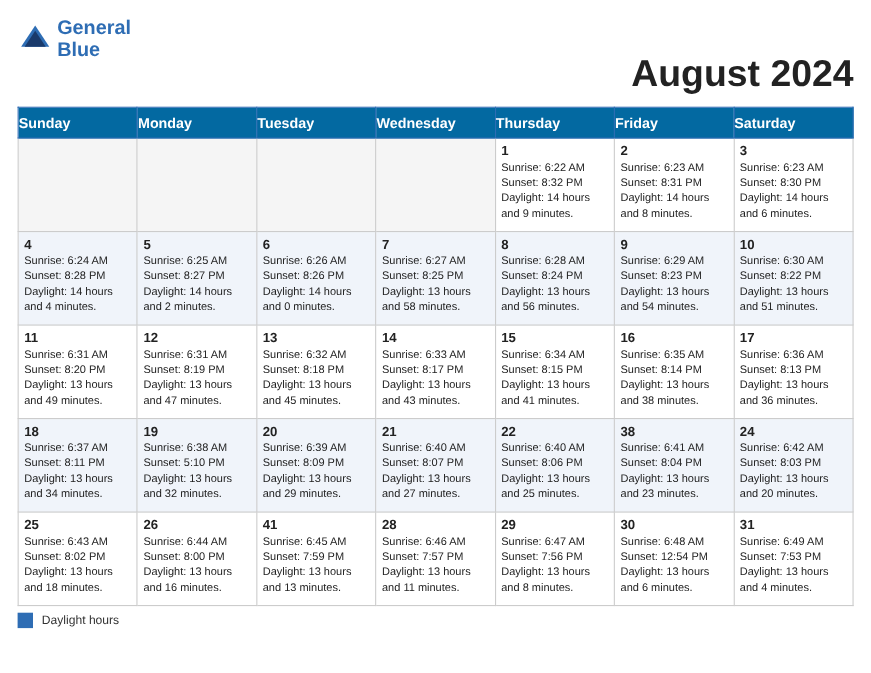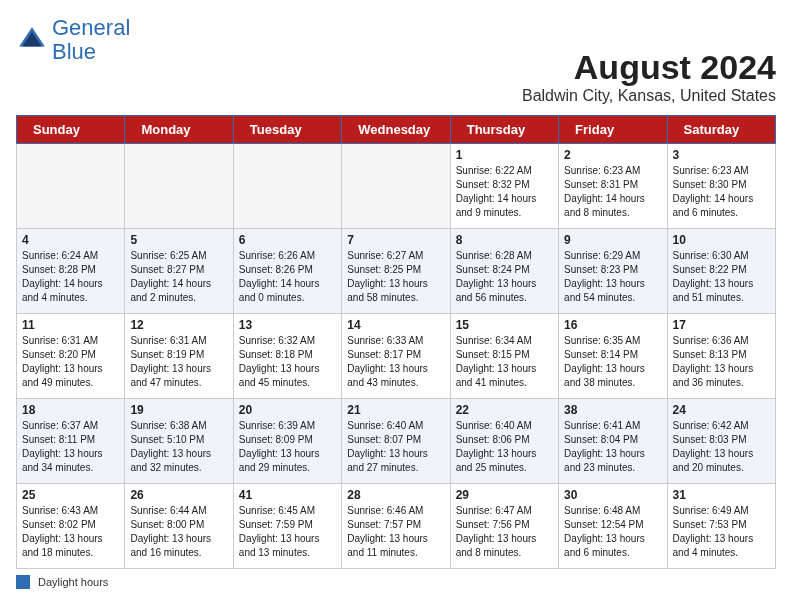--- a/index.html
+++ b/index.html
@@ -15,22 +15,22 @@
       justify-content: space-between;
       align-items: flex-start;
       margin-bottom: 10px;
     }
     .logo {
       display: flex;
       align-items: center;
       gap: 4px;
     }
     .logo-text {
-      font-size: 22px;
-      font-weight: normal;
+      font-size: 18px;
+      font-weight: bold;
       color: #1a3a6b;
       line-height: 1.1;
     }
     .logo-text span {
       color: #2e6db4;
     }
     .logo-icon {
       width: 32px;
       height: 32px;
     }
@@ -46,25 +46,25 @@
     .subtitle {
       font-size: 16px;
       color: #333;
     }
     table {
       width: 100%;
       border-collapse: collapse;
       table-layout: fixed;
     }
     .day-header {
-      background: #b91c1c;
+      background: #0369a1;
       color: #fff;
       font-size: 13px;
       font-weight: bold;
-      padding: 6px 16px;
+      padding: 6px 0;
       text-align: left;
       border: 1px solid #2e6db4;
     }
     td {
       border: 1px solid #ccc;
       vertical-align: top;
       padding: 4px 5px;
       font-size: 11px;
       color: #222;
       background: #fff;
@@ -116,21 +116,20 @@
       <polygon points="20,10 32,28 8,28" fill="#1a3a6b"></polygon>
     </svg>
     <div>
       <div class="logo-text">
         <span>General</span><br><span>Blue</span>
       </div>
     </div>
   </div>
   <div class="title-area">
     <div class="main-title">August 2024</div>
-    <div class="subtitle">Baldwin City, Kansas, United States</div>
   </div>
 </div>
 
 <table>
   <thead>
     <tr id="header-row">
         <th class="day-header">Sunday</th>
         <th class="day-header">Monday</th>
         <th class="day-header">Tuesday</th>
         <th class="day-header">Wednesday</th>

